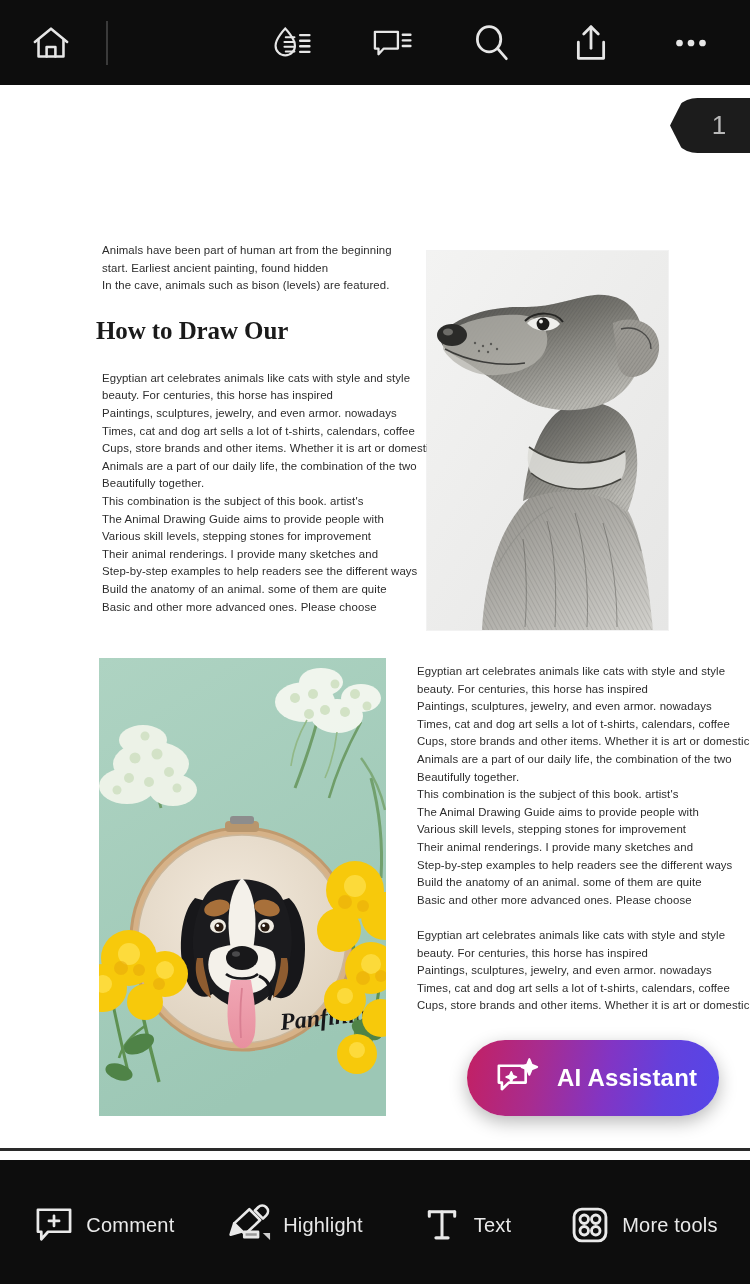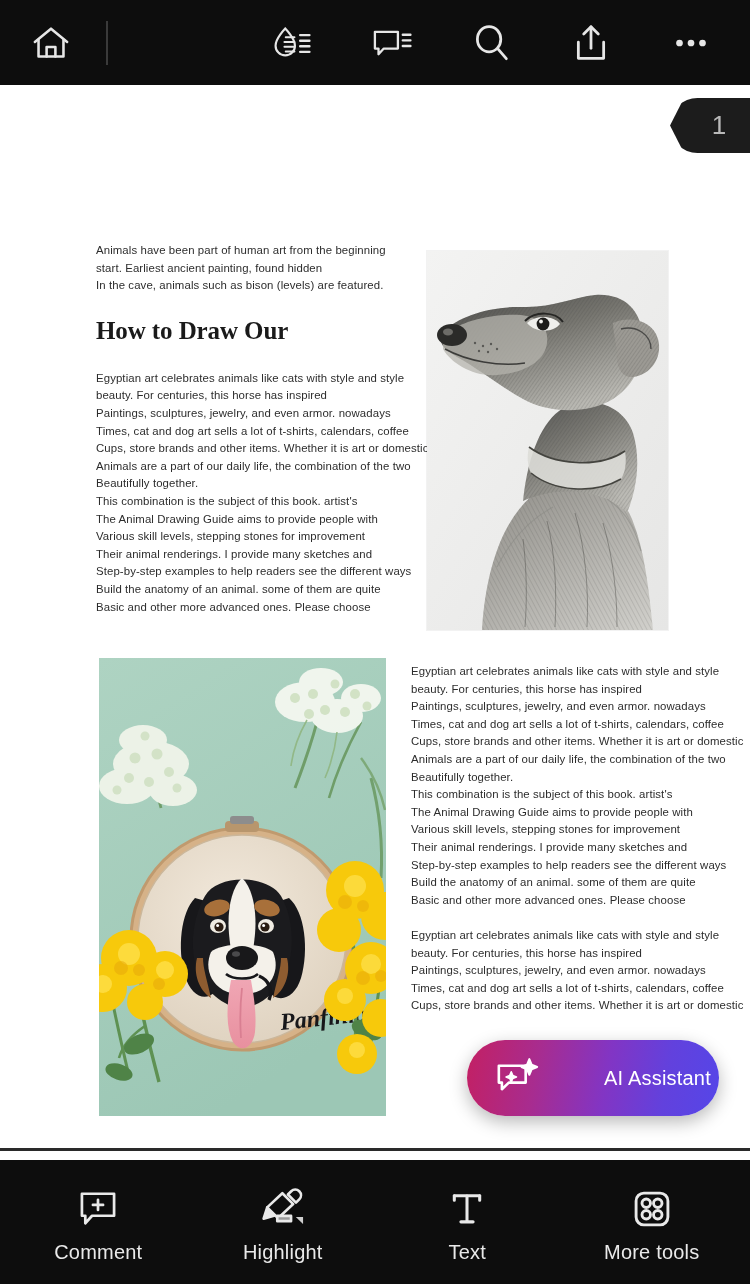--- a/index.html
+++ b/index.html
@@ -47,21 +47,21 @@
   .page-pill span{ color:#b9b9b9; font-size:26px; font-weight:400; padding-left:18px; }
 
   
   .doc{ position:absolute; left:0; top:0; width:750px; height:1065px; }
 
   .col-left-top{ position:absolute; left:96px; top:157px; width:290px; }
   .col-right-text{ position:absolute; left:411px; top:578px; width:285px; }
 
   .para{ font-size:11.4px; line-height:17.6px; color:#2c2c2c; letter-spacing:.1px; }
   .para + .para{ margin-top:0; }
-  .para .ln{ display:block; white-space:nowrap; }
+  .para .ln{ display:block; white-space:nowrap;margin-left:6px; }
   .gap { height:17.6px; }
 
   .heading{
     font-family:"Liberation Serif", serif;
     font-size:25px; font-weight:700; color:#1a1a1a;
     line-height:31px; margin:20px 0 24px 0; letter-spacing:-.1px;
   }
 
   
   .img-dog{
@@ -76,34 +76,34 @@
 
   
   .fab{
     position:absolute; left:467px; top:1040px; width:252px; height:76px;
     border-radius:40px;
     background:linear-gradient(100deg,#c32063 0%,#a82c8f 28%,#8235c4 55%,#6241dd 78%,#5546e8 100%);
     display:flex; align-items:center; gap:16px; padding-left:28px;
     box-shadow:0 6px 18px rgba(0,0,0,.28);
     z-index:8;
   }
-  .fab-label{ color:#fff; font-size:20px; font-weight:400; letter-spacing:.2px;margin-left:47px; }
+  .fab-label{ color:#fff; font-size:24px; font-weight:700; letter-spacing:.2px; }
 
   
   .sep{ position:absolute; left:0; top:1148px; width:750px; height:3px; background:#2a2a2a; }
   .sep2{ position:absolute; left:0; top:1151px; width:750px; height:1px; background:#ffffff; }
 
   
   .bottombar{
     position:absolute; left:0; bottom:0; width:750px; height:124px;
     background:#0d0d0d; display:flex; align-items:center; justify-content:space-around;
     padding:0 6px;
   }
   .bb-item{
-    display:flex; flex-direction:column; align-items:center; justify-content:center;
+    display:flex; flex-direction:row; align-items:center; justify-content:center;
     gap:10px; min-width:100px; padding-top:6px;
   }
   .bb-icon{ height:44px; display:flex; align-items:flex-end; justify-content:center; }
   .bb-label{ color:#e9e9e9; font-size:20px; letter-spacing:.2px; }
 </style>
 </head>
 <body>
 
 <div id="app">
 

